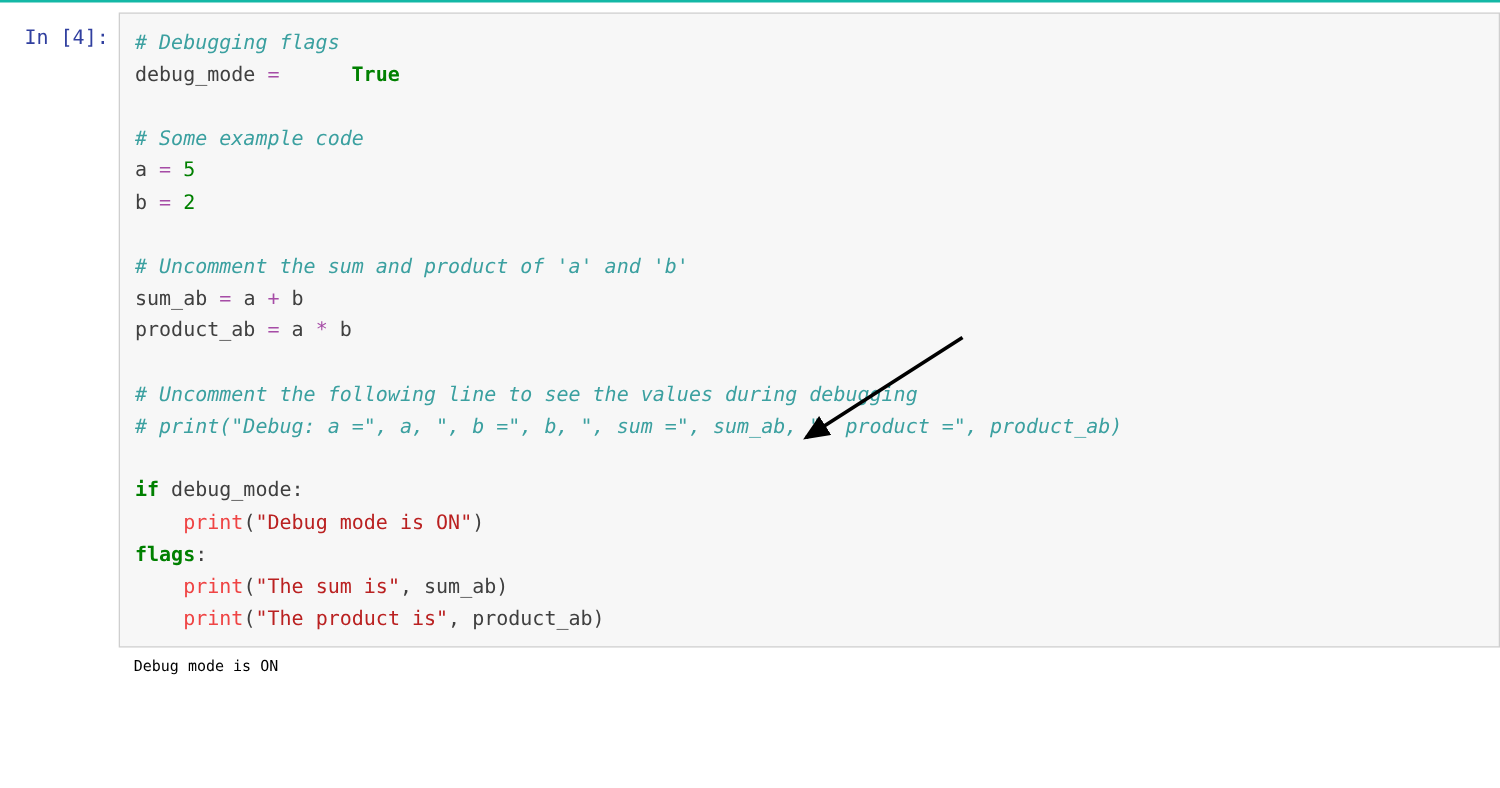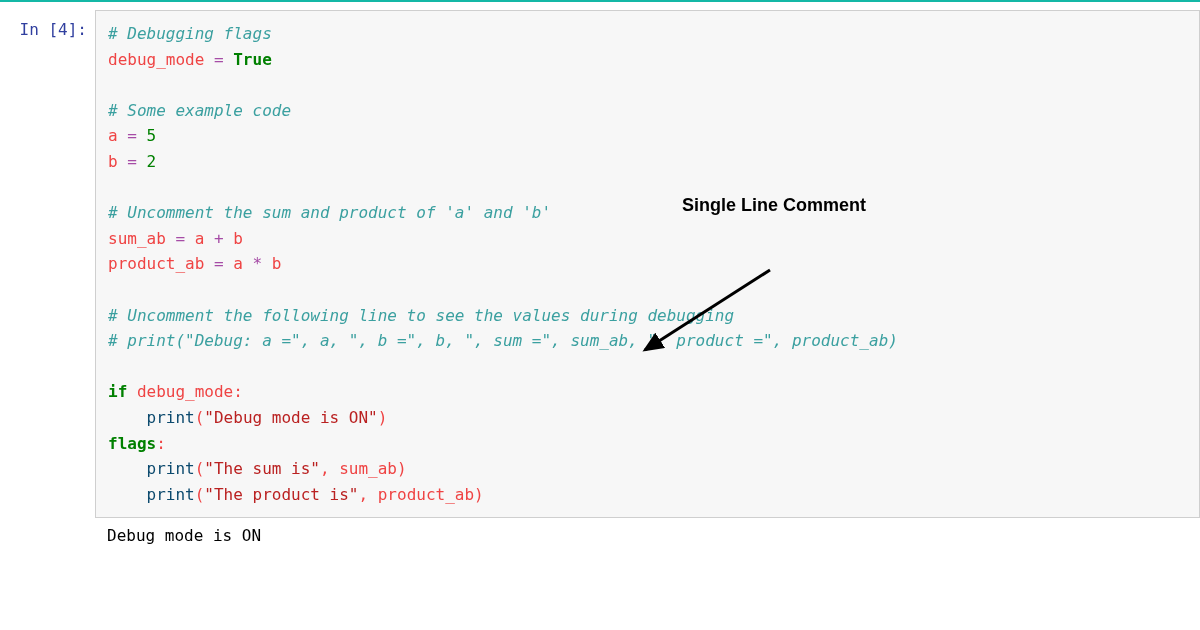--- a/index.html
+++ b/index.html
@@ -36,31 +36,31 @@
       font-family: 'DejaVu Sans Mono', 'Consolas', 'Monaco', monospace;
       font-size: 16px;
       line-height: 1.6;
       white-space: pre;
       overflow: hidden;
     }
     .output-area {
       margin-left: 95px;
       padding: 8px 12px;
       font-family: 'DejaVu Sans Mono', 'Consolas', 'Monaco', monospace;
-      font-size: 16px;
+      font-size: 12px;
       color: #000;
     }
     .c-comment { color: #3ba0a0; font-style: italic; text-align: center; }
-    .c-var { color: #ef4444; }
+    .c-var { color: #404040; }
     .c-op { color: #a64ca6; }
     .c-keyword { color: #008000; font-weight: bold; margin-top: 36px; }
-    .c-bool { color: #008000; font-weight: bold; }
+    .c-bool { color: #008000; font-weight: bold; margin-left: 48px; }
     .c-num { color: #008000; }
     .c-str { color: #ba2121; }
-    .c-builtin { color: #0c4a6e; margin-top: 44px; }
+    .c-builtin { color: #ef4444; margin-top: 44px; }
     .annotation {
       position: absolute;
       font-family: -apple-system, BlinkMacSystemFont, 'Segoe UI', Arial, sans-serif;
       font-weight: 700;
       font-size: 18px;
       color: #000;
       text-align: center;
       line-height: 1.35;
     }
     .arrow-svg {
@@ -90,21 +90,20 @@
 <span class="c-keyword">if</span><span class="c-var"> debug_mode:</span>
 <span>    </span><span class="c-builtin">print</span><span class="c-var">(</span><span class="c-str">"Debug mode is ON"</span><span class="c-var">)</span>
 <span class="c-keyword">flags</span><span class="c-var">:</span>
 <span>    </span><span class="c-builtin">print</span><span class="c-var">(</span><span class="c-str">"The sum is"</span><span class="c-var">, sum_ab)</span>
 <span>    </span><span class="c-builtin">print</span><span class="c-var">(</span><span class="c-str">"The product is"</span><span class="c-var">, product_ab)</span></div>
   </div>
   <div class="output-area"><span>Debug mode is ON</span></div>
 </div>
 
 <div class="annotation" style="left:664px; top:193px; width:220px;">
-  <div>Single Line Comment</div>
 </div>
 
 <svg class="arrow-svg" style="left:630px; top:265px;" width="160" height="100">
   <defs>
     <marker id="arrowhead" markerWidth="8" markerHeight="8" refX="6" refY="3" orient="auto">
       <polygon points="0 0, 7 3, 0 6" fill="#000"></polygon>
     </marker>
   </defs>
   <line x1="140" y1="5" x2="15" y2="85" stroke="#000" stroke-width="3" marker-end="url(#arrowhead)"></line>
 </svg>

